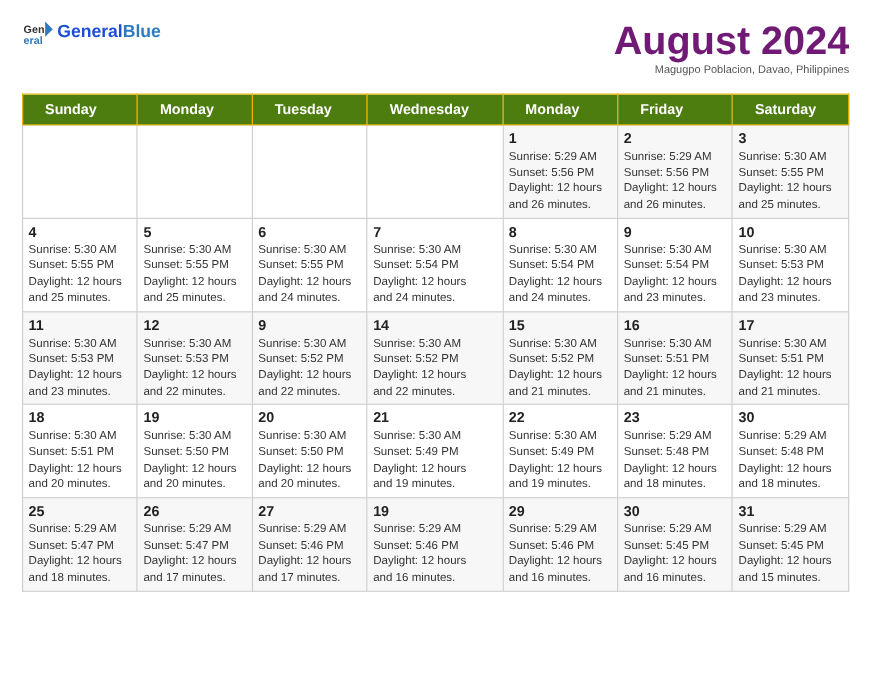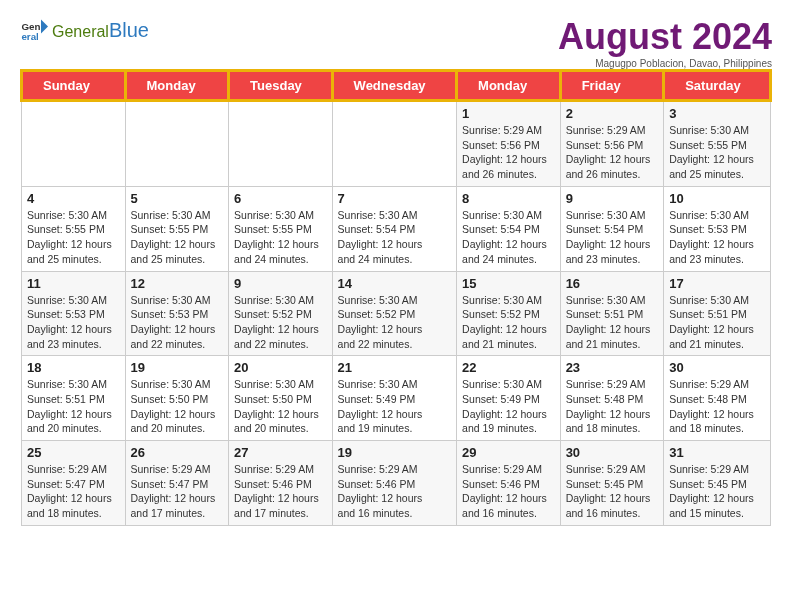--- a/index.html
+++ b/index.html
@@ -7,21 +7,21 @@
       font-family: Arial, sans-serif;
       background: #fff;
       width: 792px;
       min-height: 612px;
       padding: 16px 20px;
     }
     .header-area {
       display: flex;
       justify-content: space-between;
       align-items: flex-start;
-      margin-bottom: 0;
+      margin-bottom: 16px;
     }
     .logo {
       display: flex;
       align-items: center;
       gap: 4px;
     }
     .logo-icon {
       width: 28px;
       height: 28px;
     }
@@ -36,27 +36,27 @@
     .sub-title {
       font-size: 10px;
       color: #555;
     }
     table {
       width: 100%;
       border-collapse: collapse;
       font-size: 11px;
     }
     thead th {
-      background-color: #ef4444;
+      background-color: #4d7c0f;
       color: #fff;
       padding: 6px 20px;
       text-align: left;
       font-size: 13px;
       font-weight: bold;
-      border: 3px solid #eab308;
+      border: 1px solid #eab308;
     }
     tbody td {
       border: 1px solid #ccc;
       padding: 4px 5px;
       vertical-align: top;
       min-height: 80px;
       background: #fff;
     }
     tbody tr:nth-child(odd) td {
       background: #f7f7f7;
@@ -81,21 +81,21 @@
 
 <div class="header-area">
   <div class="logo">
     <svg class="logo-icon" viewBox="0 0 40 40" xmlns="http://www.w3.org/2000/svg">
       <text x="2" y="20" font-size="14" font-weight="bold" fill="#333">Gen</text>
       <text x="2" y="34" font-size="14" font-weight="bold" fill="#2e7abf">eral</text>
       <polygon points="30,5 40,15 30,25" fill="#2e7abf"></polygon>
     </svg>
     <div>
       <div style="line-height:1">
-        <span style="font-size:16px;font-weight:normal;color:#4d7c0f;">General</span><span style="font-size:20px;font-weight:normal;color:#2e7abf;">Blue</span>
+        <span style="font-size:16px;font-weight:bold;color:#1d4ed8;">General</span><span style="font-size:16px;font-weight:bold;color:#2e7abf;">Blue</span>
       </div>
     </div>
   </div>
   <div class="title-area">
     <div class="main-title">August 2024</div>
     <div class="sub-title">Magugpo Poblacion, Davao, Philippines</div>
   </div>
 </div>
 
 <table>

